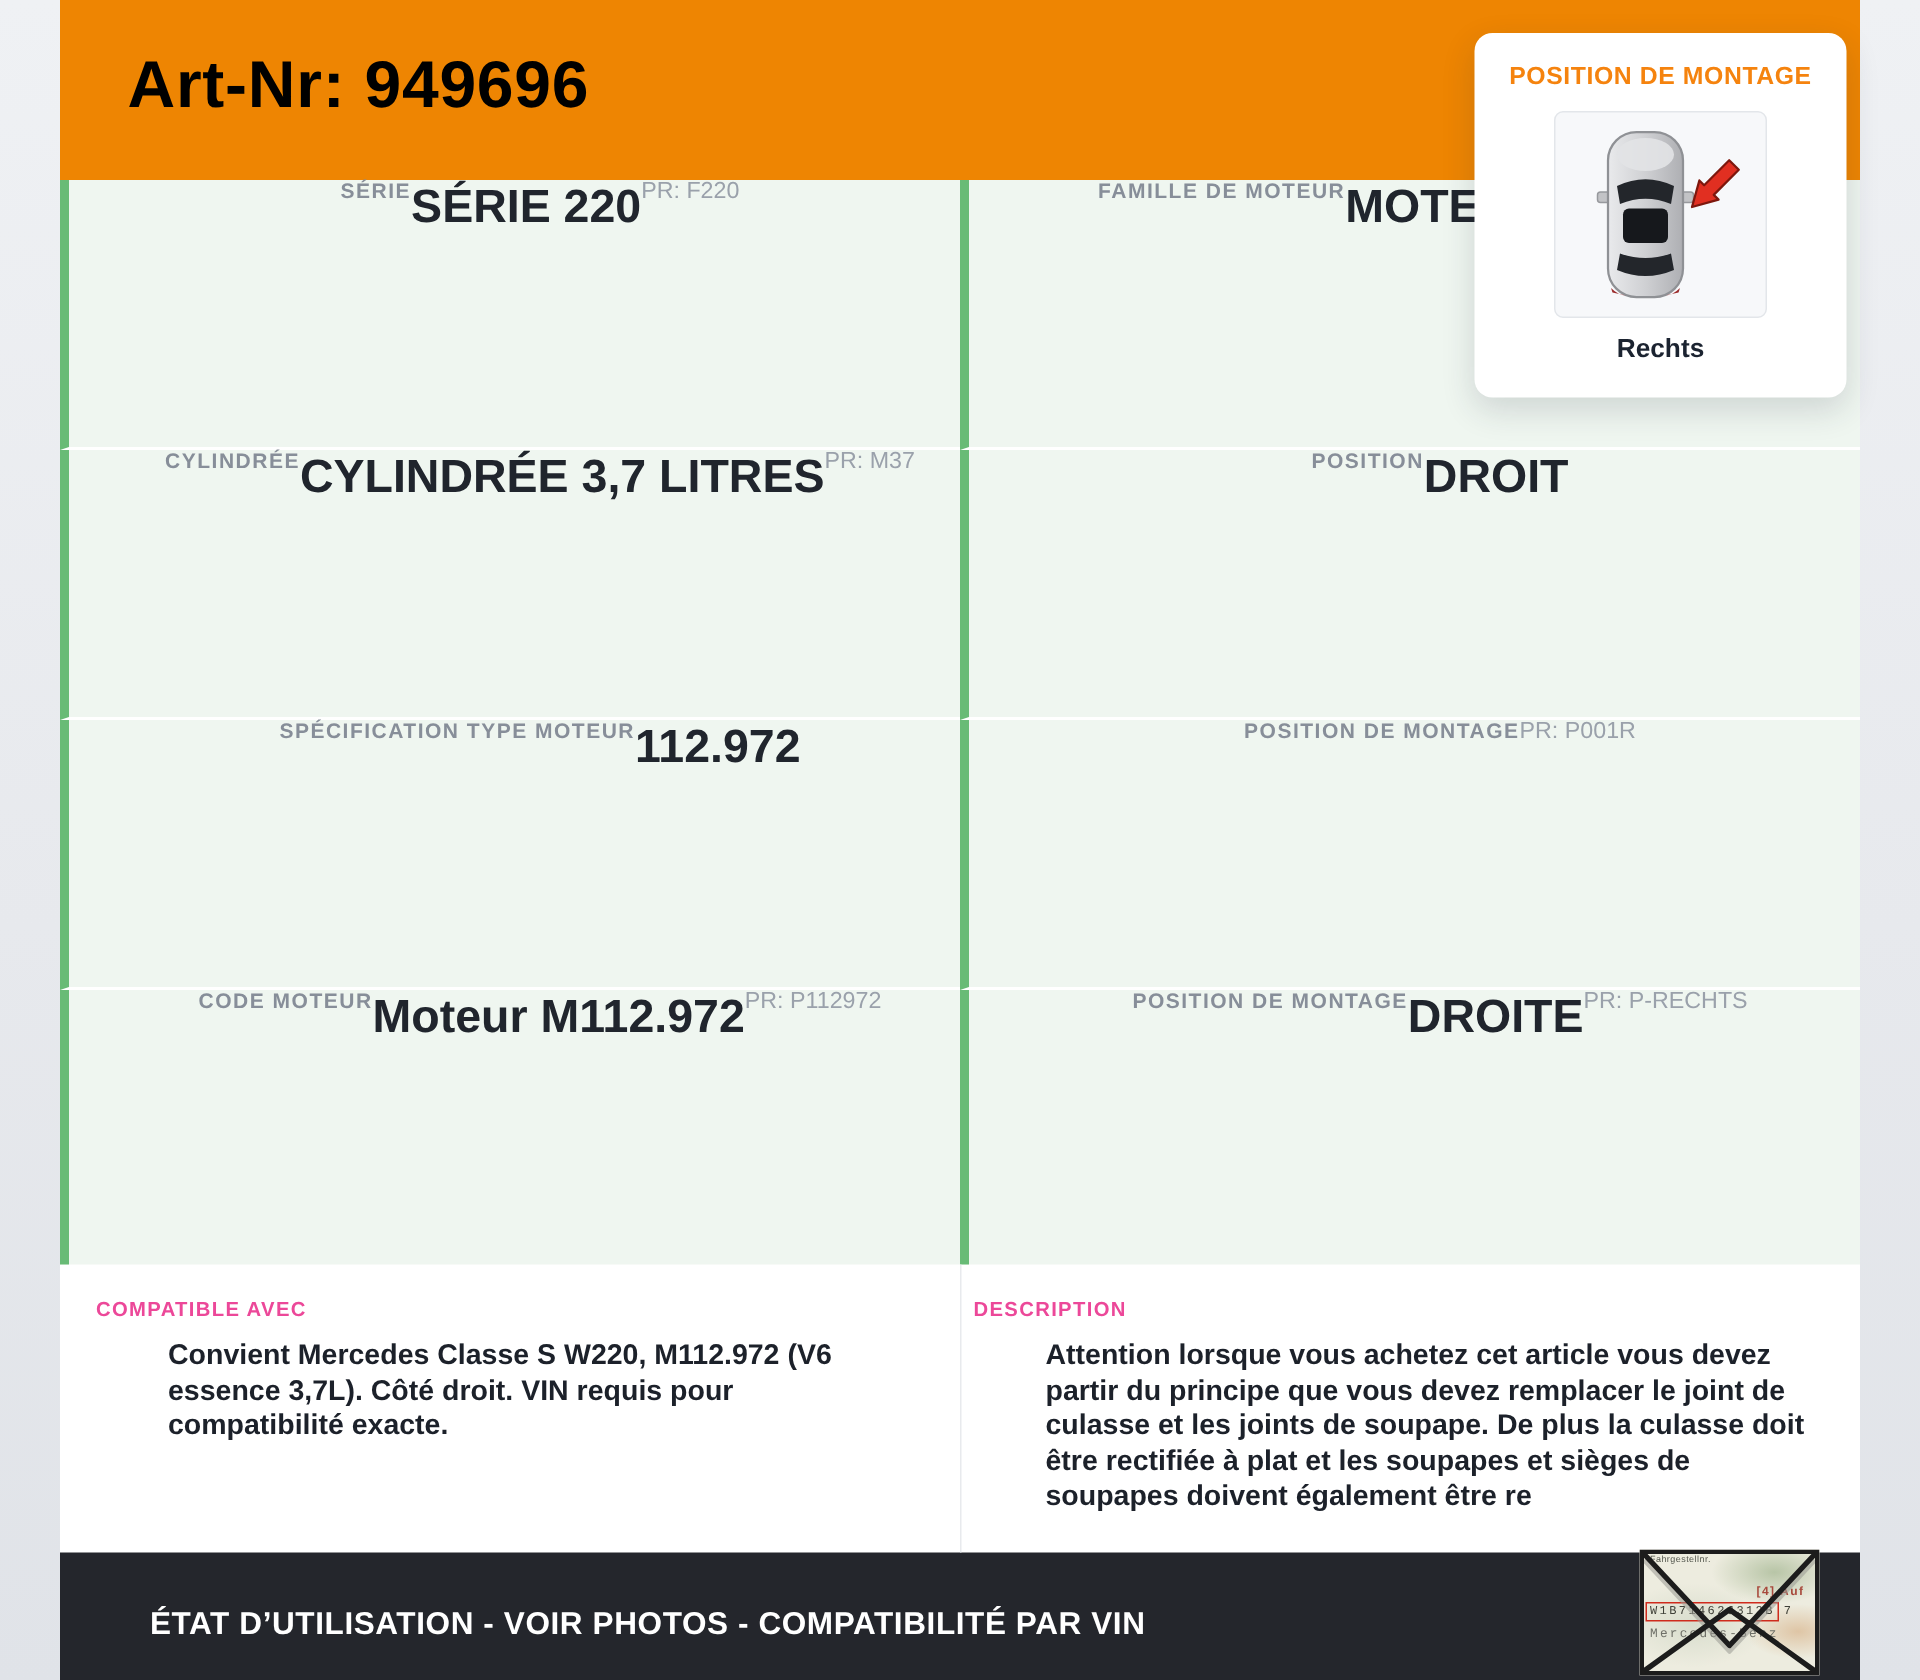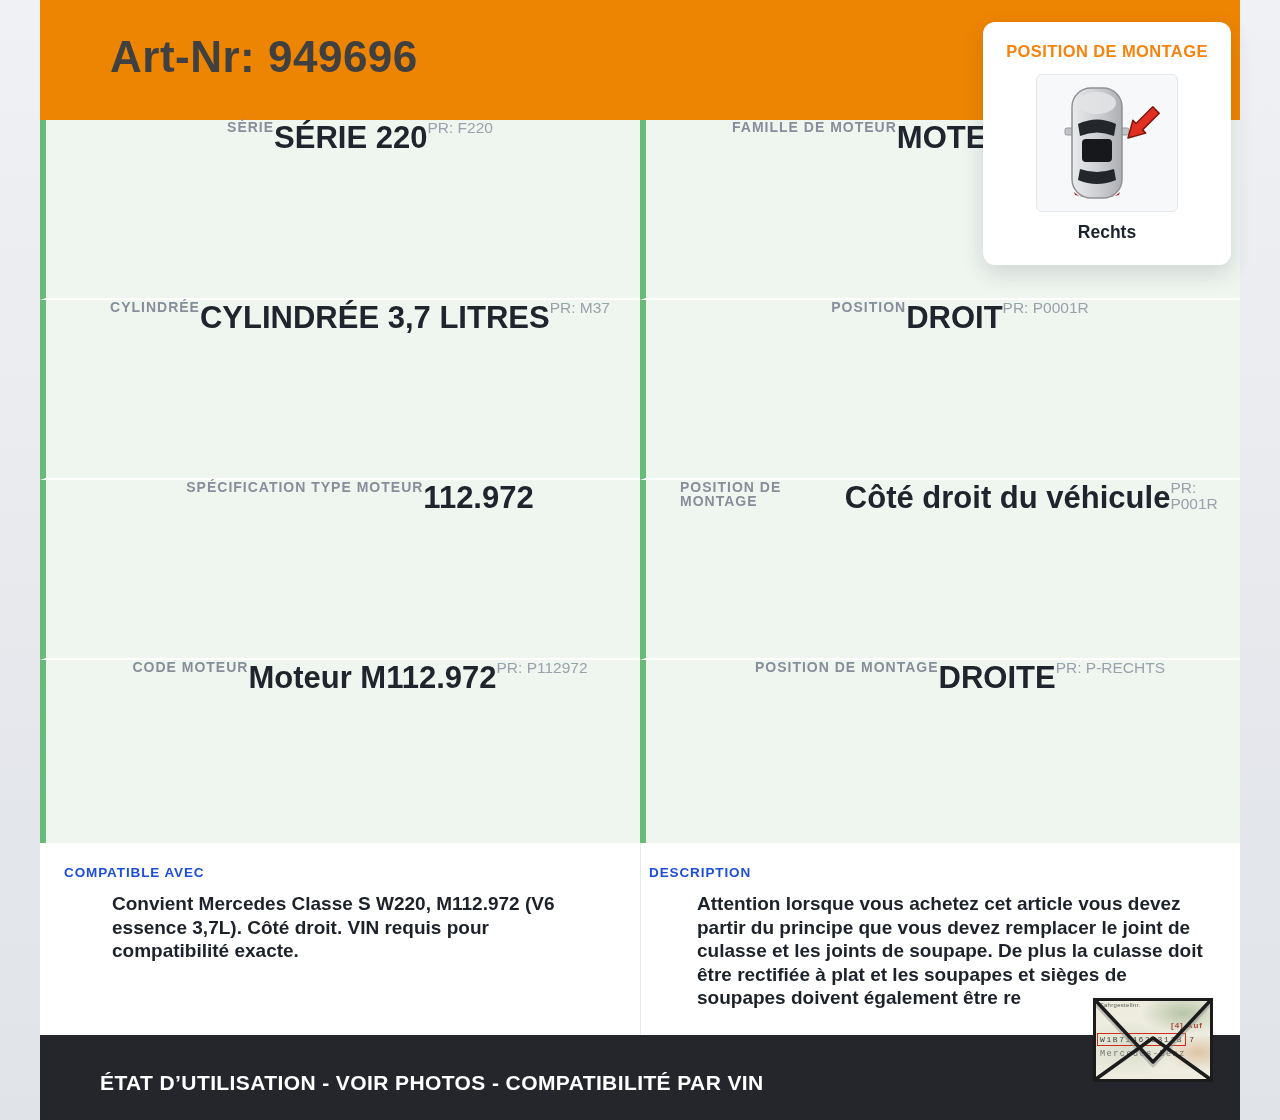--- a/index.html
+++ b/index.html
@@ -10,62 +10,62 @@
   }
   .page{
     position:absolute;left:40px;top:0;width:1200px;height:1120px;
     background:#ffffff;
   }
   
   .hdr{
     height:120px;background:#ee8502;display:flex;align-items:center;
   }
   .hdr h1{
-    margin:0 0 6px 70px;font-size:44px;font-weight:800;color:#404040;letter-spacing:.5px;
+    margin:0 0 6px 45px;font-size:44px;font-weight:800;color:#000000;letter-spacing:.5px;
   }
   
   .grid{
     display:grid;grid-template-columns:600px 600px;grid-template-rows:180px 180px 180px 183px;
     background:#ffffff;
   }
   .cell{
     box-sizing:border-box;background:#eff6f0;border-left:6px solid #68bb76;
     border-bottom:2px solid #ffffff;padding-left:34px;
     display:flex;justify-content:center;
   }
   .cell.norule{border-bottom:none;}
   .cell-label{font-size:14px;font-weight:700;letter-spacing:1px;color:#878e99;line-height:1;margin-bottom:14px;}
   .cell-value{font-size:31px;font-weight:700;color:#20252d;line-height:1.15;margin-bottom:13px;white-space:nowrap;}
   .cell-pr{font-size:15.5px;color:#9aa1ab;line-height:1;}
   
   .inforow{display:grid;grid-template-columns:600px 600px;height:192px;background:#ffffff;}
   .info-cell{box-sizing:border-box;padding:22px 30px 0 24px;}
   .info-cell.right{border-left:1px solid #e8eaed;padding-left:8px;}
-  .info-label{font-size:13.5px;font-weight:700;letter-spacing:.9px;color:#1d4ed8;margin-bottom:12px;}
+  .info-label{font-size:13.5px;font-weight:700;letter-spacing:.9px;color:#ec4899;margin-bottom:12px;}
   .info-text{font-size:19px;font-weight:700;color:#1c212a;line-height:1.24;max-width:535px;margin-left:48px;}
   
   .bar{
     height:95px;background:#24262c;display:flex;align-items:center;padding-left:60px;box-sizing:border-box;
   }
   .bar-text{font-size:21px;font-weight:700;color:#ffffff;letter-spacing:.4px;}
   
   .card{
     position:absolute;left:943px;top:22px;width:248px;height:243px;z-index:20;
     background:#ffffff;border-radius:12px;box-shadow:0 8px 22px rgba(40,45,60,.16);
     text-align:center;box-sizing:border-box;padding-top:20px;
   }
   .card-title{font-size:16.5px;font-weight:800;color:#f5830e;letter-spacing:.4px;}
   .card-imgbox{
     width:140px;height:136px;margin:13px auto 10px;background:#f7f8fa;
     border:1px solid #e3e6ea;border-radius:6px;display:flex;align-items:center;justify-content:center;
   }
   .card-caption{font-size:17.5px;font-weight:700;color:#1b2330;}
   
   .vindoc{
-    position:absolute;left:1053px;top:998px;width:120px;height:84px;z-index:30;
+    position:absolute;left:1053px;top:1033px;width:120px;height:84px;z-index:30;
     background:
       radial-gradient(60px 30px at 75% 18%, rgba(140,165,120,.55), transparent 70%),
       radial-gradient(50px 26px at 88% 65%, rgba(205,150,95,.45), transparent 70%),
       radial-gradient(70px 40px at 30% 60%, rgba(185,198,178,.4), transparent 70%),
       #edecdf;
     box-sizing:border-box;
   }
   .vd-header{position:absolute;top:4px;left:7px;font-size:6px;color:#55584f;letter-spacing:.3px;}
   .vd-ref{position:absolute;top:23px;right:10px;font-size:8px;color:#a8493c;letter-spacing:1px;font-weight:700;}
   .vd-vinrow{position:absolute;top:35px;left:4px;display:flex;align-items:center;}
@@ -100,29 +100,27 @@
       <div class="cell-value">MOTEUR ESSENCE</div>
     </div>
     <div class="cell">
       <div class="cell-label">CYLINDRÉE</div>
       <div class="cell-value">CYLINDRÉE 3,7 LITRES</div>
       <div class="cell-pr">PR: M37</div>
     </div>
     <div class="cell">
       <div class="cell-label">POSITION</div>
       <div class="cell-value">DROIT</div>
-      <div class="cell-pr">PR: P0001R</div>
     </div>
     <div class="cell">
       <div class="cell-label">SPÉCIFICATION TYPE MOTEUR</div>
       <div class="cell-value">112.972</div>
     </div>
     <div class="cell">
       <div class="cell-label">POSITION DE MONTAGE</div>
-      <div class="cell-value">Côté droit du véhicule</div>
       <div class="cell-pr">PR: P001R</div>
     </div>
     <div class="cell norule">
       <div class="cell-label">CODE MOTEUR</div>
       <div class="cell-value">Moteur M112.972</div>
       <div class="cell-pr">PR: P112972</div>
     </div>
     <div class="cell norule">
       <div class="cell-label">POSITION DE MONTAGE</div>
       <div class="cell-value">DROITE</div>

